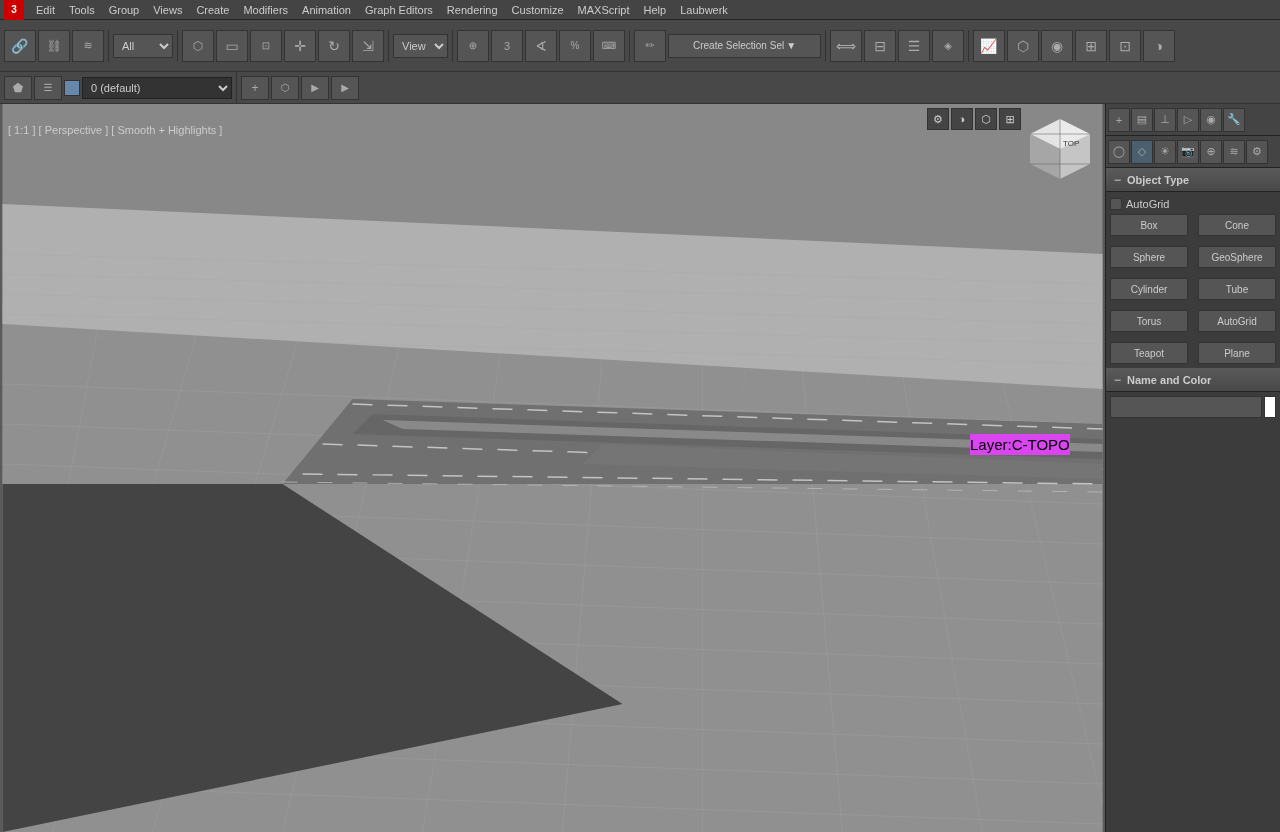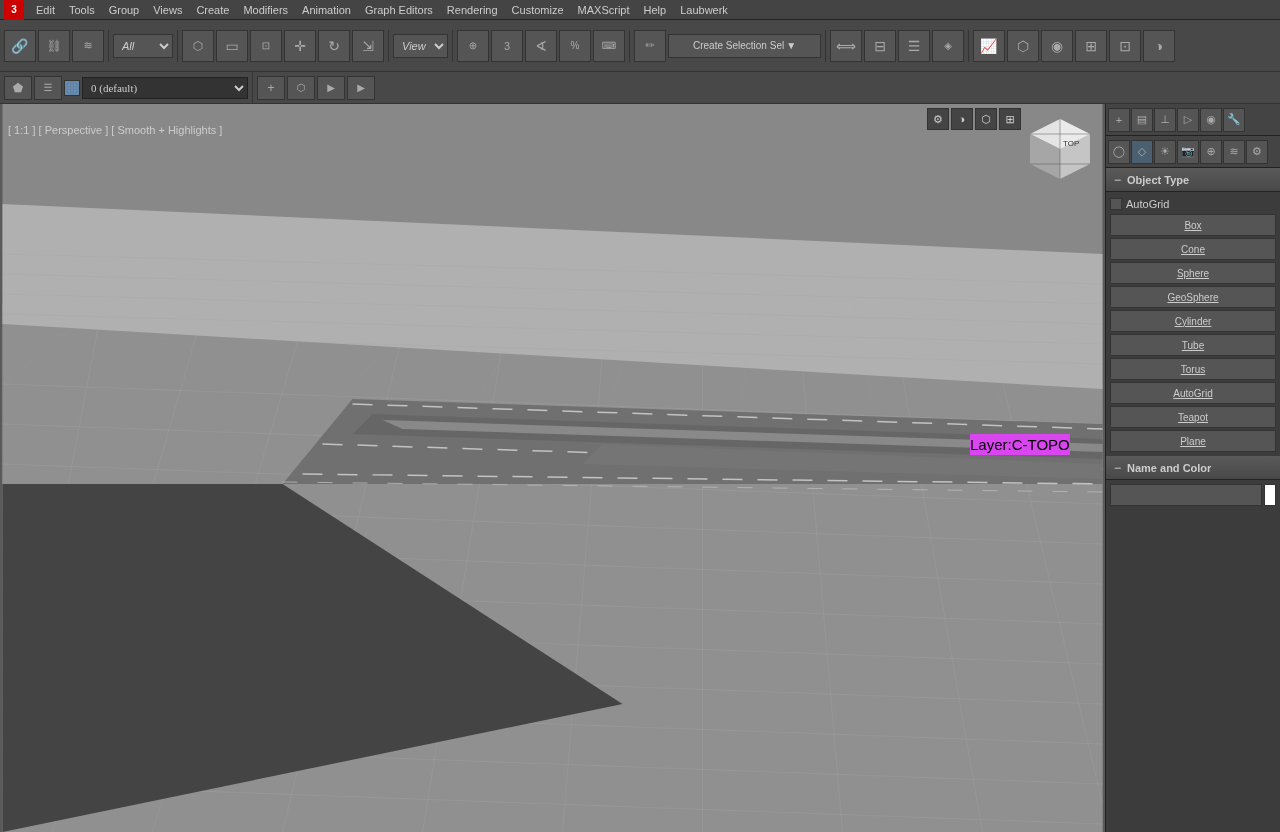--- a/index.html
+++ b/index.html
@@ -56,21 +56,20 @@
       flex-shrink: 0;
     }
     .toolbar-dropdown {
       height: 24px;
       background: #555;
       border: 1px solid #333;
       color: #ccc;
       font-size: 11px;
       padding: 0 4px;
       cursor: pointer;
-      font-style: italic;
     }
     .create-sel-btn {
       height: 24px;
       background: #555;
       border: 1px solid #333;
       color: #ccc;
       font-size: 10px;
       padding: 0 24px;
       cursor: pointer;
       display: flex;
@@ -103,22 +102,21 @@
       flex-shrink: 0;
     }
     .layer-dropdown {
       height: 22px;
       background: #333;
       border: 1px solid #222;
       color: #ccc;
       font-size: 11px;
       padding: 0 4px;
       cursor: pointer;
-      width: 166px;
-      font-family: Liberation Serif, serif;
+      width: 150px;
     }
     .color-swatch {
       width: 16px;
       height: 16px;
       background: #6688aa;
       border: 1px solid #333;
       flex-shrink: 0;
     }
 
     
@@ -280,23 +278,22 @@
       background: #555;
       border: 1px solid #333;
       cursor: pointer;
     }
     .autogrid-label {
       font-size: 11px;
       color: #ccc;
     }
     .btn-grid {
       display: grid;
-      grid-template-columns: 1fr;
-      gap: 2px;
-      text-decoration: underline;
+      grid-template-columns: 1fr 1fr;
+      gap: 10px;
     }
     .prim-btn {
       height: 22px;
       background: #555;
       border: 1px solid #333;
       color: #ccc;
       font-size: 10px;
       cursor: pointer;
       display: flex;
       align-items: center;

